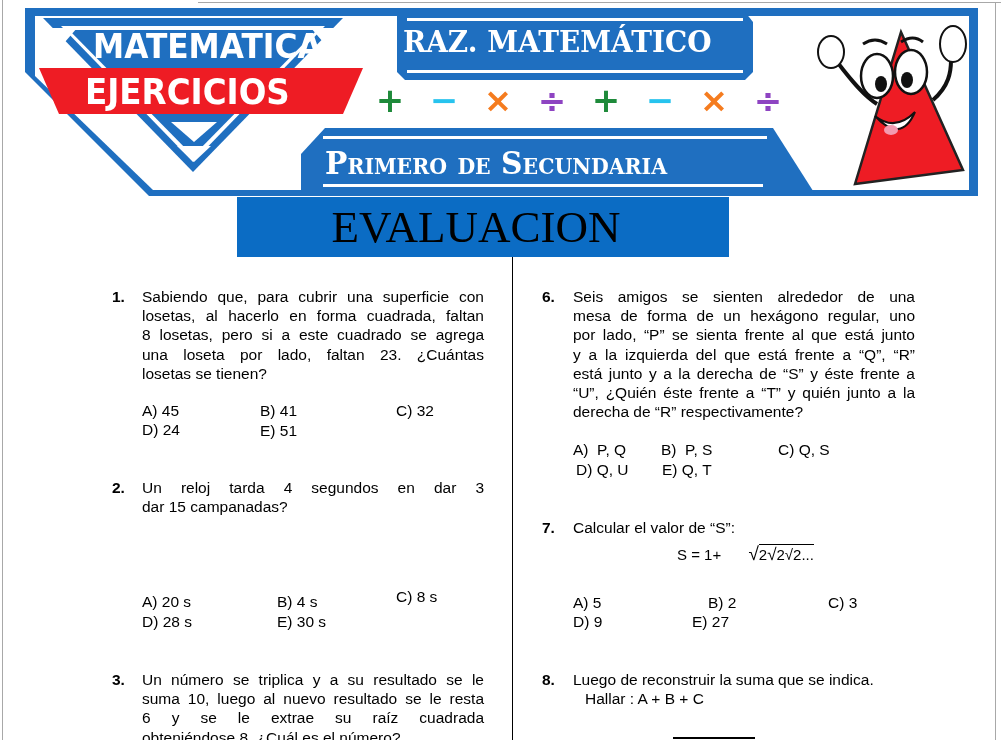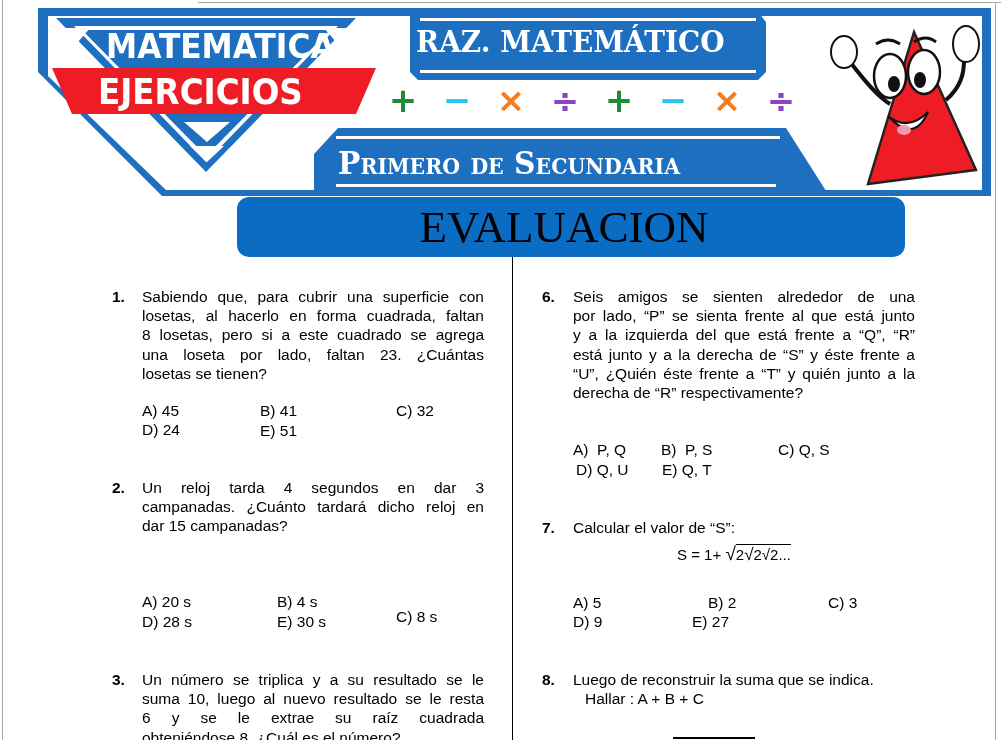--- a/index.html
+++ b/index.html
@@ -4,46 +4,46 @@
 <style>
   * { box-sizing: border-box; margin: 0; padding: 0; }
   html, body { width: 1001px; height: 740px; overflow: hidden; background: #ffffff; }
   body { position: relative; font-family: "Liberation Sans", sans-serif; color: #000; }
 
   .page-border-left { position: absolute; left: 2px; top: 0; width: 1px; height: 740px; background: #a8a8a8; }
   .page-border-top { position: absolute; left: 198px; top: 2px; width: 803px; height: 1px; background: #a8a8a8; }
   .page-border-right { position: absolute; left: 995px; top: 2px; width: 1px; height: 738px; background: #a8a8a8; }
 
   
-  .banner { position: absolute; left: 38px; top: 4px; width: 953px; height: 135px; }
+  .banner { position: absolute; left: 25px; top: 4px; width: 953px; height: 135px; }
   .banner svg { position: absolute; left: 0; top: 0; }
   .banner-text { position: absolute; font-family: "DejaVu Sans", sans-serif; font-weight: bold; color: #fff; white-space: nowrap; }
   .logo-line1 { left: 68px; top: 22px; font-size: 34px; letter-spacing: 0px; transform: scaleX(0.92); transform-origin: left top; }
   .logo-line2 { left: 60px; top: 68px; font-size: 35px; transform: scaleX(0.93); transform-origin: left top; }
   .raz-title { left: 378px; top: 20px; font-family: "DejaVu Serif", serif; font-size: 30px; transform: scaleX(0.93); transform-origin: left top; }
   .grade-title { left: 300px; top: 140px; font-family: "DejaVu Serif", serif; font-size: 32px; font-variant: small-caps; transform: scaleX(0.93); transform-origin: left top; }
   .ops-row { position: absolute; left: 338px; top: 78px; height: 36px; display: flex; align-items: center; }
   .op { font-family: "DejaVu Sans", sans-serif; font-weight: bold; font-size: 34px; line-height: 34px; width: 54px; text-align: center; }
 
   
-  .eval-box { position: absolute; left: 237px; top: 197px; width: 668px; height: 60px; background: #0b6cc4; border-radius: 12px; display: flex; align-items: center; justify-content: center; }
+  .eval-box { position: absolute; left: 237px; top: 197px; width: 492px; height: 60px; background: #0b6cc4; border-radius: 0; display: flex; align-items: center; justify-content: center; }
   .eval-title { font-family: "Liberation Serif", serif; font-size: 45px; color: #000; letter-spacing: 0px; margin-left: -14px; }
 
   .column-divider { position: absolute; left: 512px; top: 257px; width: 1px; height: 483px; background: #000; }
 
   
   .q { position: absolute; font-size: 15.5px; line-height: 19.2px; }
   .q-num { position: absolute; left: 0; top: 0; font-weight: bold; }
   .q-text { position: absolute; text-align: justify; text-align-last: left; }
   .q-text .l { display: block; text-align: justify; text-align-last: justify; height: 19.2px; white-space: nowrap; }
   .q-text .l.last { text-align-last: left; }
   .opt { position: absolute; font-size: 15.5px; white-space: nowrap; }
 
   .formula { position: absolute; font-size: 15px; white-space: nowrap; }
-  .sqrt { display: inline-block; position: relative; }
+  .sqrt { display: inline-block; position: relative; margin-left: 23px; }
   .overline { border-top: 1.2px solid #000; padding-top: 1px; }
   .answer-line { position: absolute; left: 673px; top: 737px; width: 82px; height: 1.5px; background: #000; }
 </style>
 </head>
 <body>
 
 <div class="page-border-left"></div>
 <div class="page-border-top"></div>
 <div class="page-border-right"></div>
 
@@ -129,44 +129,44 @@
 <span class="opt" style="left:142px; top:402px;">A) 45</span>
 <span class="opt" style="left:260px; top:402px;">B) 41</span>
 <span class="opt" style="left:396px; top:402px;">C) 32</span>
 <span class="opt" style="left:142px; top:421px;">D) 24</span>
 <span class="opt" style="left:260px; top:422px;">E) 51</span>
 
 <div class="q" style="left:112px; top:478px; width:372px;">
   <span class="q-num">2.</span>
   <div class="q-text" style="left:30px; top:0; width:342px;">
     <span class="l">Un reloj tarda 4 segundos en dar 3</span>
-    <span class="l">campanadas. ¿Cuánto tardará dicho reloj en</span>
     <span class="l last">dar 15 campanadas?</span>
   </div>
 </div>
 <span class="opt" style="left:142px; top:593px;">A) 20 s</span>
 <span class="opt" style="left:277px; top:593px;">B) 4 s</span>
-<span class="opt" style="left:396px; top:608px;text-align:center;">C) 8 s</span>
+<span class="opt" style="left:396px; top:588px;text-align:center;">C) 8 s</span>
 <span class="opt" style="left:142px; top:613px;">D) 28 s</span>
 <span class="opt" style="left:277px; top:613px;">E) 30 s</span>
 
 <div class="q" style="left:112px; top:670px; width:372px;">
   <span class="q-num">3.</span>
   <div class="q-text" style="left:30px; top:0; width:342px;">
     <span class="l">Un número se triplica y a su resultado se le</span>
     <span class="l">suma 10, luego al nuevo resultado se le resta</span>
     <span class="l">6 y se le extrae su raíz cuadrada</span>
     <span class="l last">obteniéndose 8. ¿Cuál es el número?</span>
   </div>
 </div>
 
 <div class="q" style="left:542px; top:287px; width:373px;">
   <span class="q-num">6.</span>
   <div class="q-text" style="left:31px; top:0; width:342px;">
     <span class="l">Seis amigos se sienten alrededor de una</span>
+    <span class="l">mesa de forma de un hexágono regular, uno</span>
     <span class="l">por lado, “P” se sienta frente al que está junto</span>
     <span class="l">y a la izquierda del que está frente a “Q”, “R”</span>
     <span class="l">está junto y a la derecha de “S” y éste frente a</span>
     <span class="l">“U”, ¿Quién éste frente a “T” y quién junto a la</span>
     <span class="l last">derecha de “R” respectivamente?</span>
   </div>
 </div>
 <span class="opt" style="left:573px; top:441px; white-space:pre;">A)  P, Q</span>
 <span class="opt" style="left:661px; top:441px; white-space:pre;">B)  P, S</span>
 <span class="opt" style="left:778px; top:441px;">C) Q, S</span>

